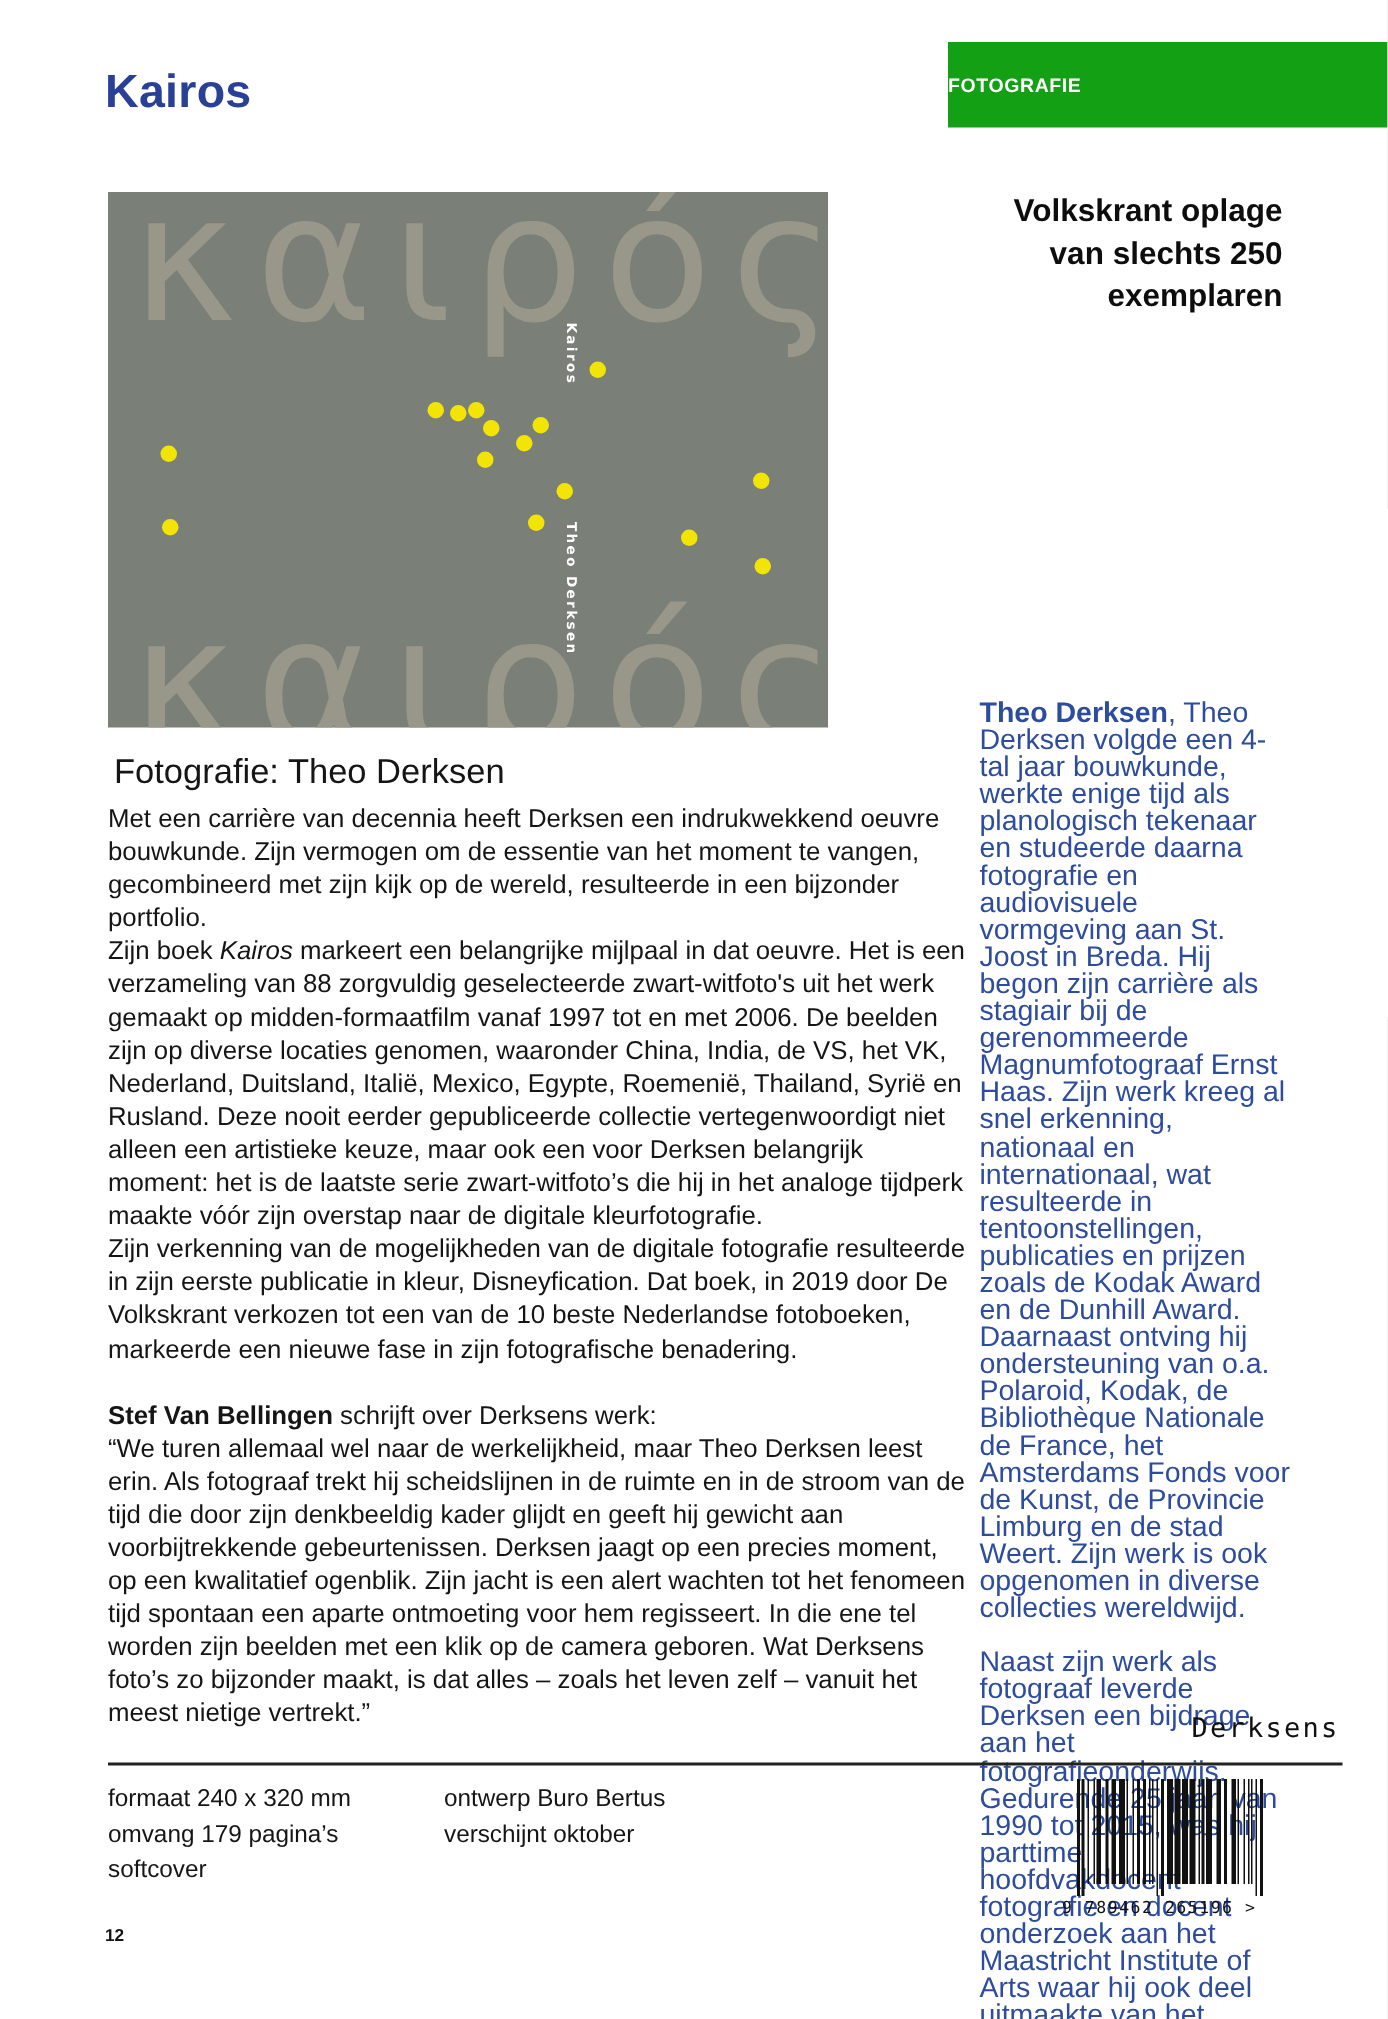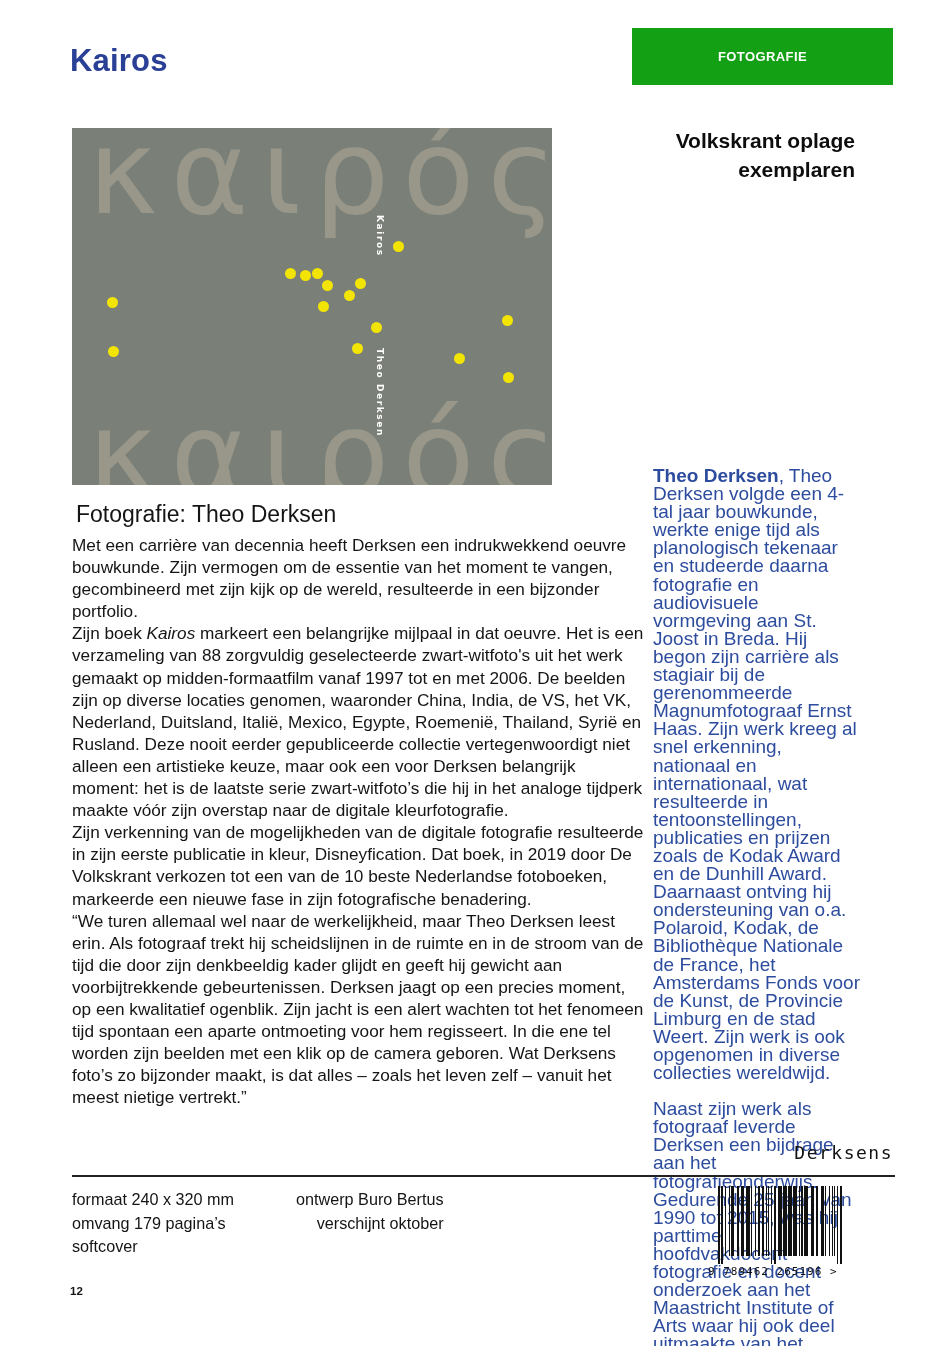--- a/index.html
+++ b/index.html
@@ -2,21 +2,21 @@
 <html><head>
 <meta charset="utf-8">
 <style>
   html,body{margin:0;padding:0;background:#e8e8e8;}
   .page{
     position:relative;width:925px;height:1346px;margin:0 auto;background:#ffffff;
     font-family:"Liberation Sans",sans-serif;color:#151515;overflow:hidden;
   }
   
   .page-title{position:absolute;left:70px;top:22px;font-size:31px;font-weight:700;letter-spacing:.2px;}
-  .badge{position:absolute;left:632px;top:28px;width:261px;height:57px;display:flex;align-items:center;justify-content:center;}
+  .badge{position:absolute;left:632px;top:28px;width:294px;height:57px;display:flex;align-items:center;}
   .badge span{color:#fff;font-weight:700;font-size:13px;letter-spacing:.4px;}
   
   .cover{position:absolute;left:72px;top:128px;width:480px;height:357px;overflow:hidden;}
   .wm{position:absolute;font-family:"DejaVu Sans",sans-serif;line-height:1;font-size:118px;letter-spacing:13px;white-space:nowrap;}
   .wm-top{left:16px;top:-15px;}
   .wm-bottom{left:16px;top:267px;}
   .spine{position:absolute;writing-mode:vertical-rl;color:#fff;font-weight:700;font-size:9px;letter-spacing:1.6px;font-family:"DejaVu Sans",sans-serif;}
   .spine-title{left:303px;top:87px;}
   .spine-author{left:303px;top:220px;}
   .dot{position:absolute;width:11px;height:11px;border-radius:50%;}
@@ -29,21 +29,21 @@
   .highlight{position:absolute;left:600px;top:127px;width:255px;text-align:right;font-size:21px;line-height:28.5px;font-weight:700;color:#0d0d0d;}
   .bio{position:absolute;left:653px;top:467px;width:207px;font-size:19px;line-height:18.1px;}
   .bio p{margin:0;}
   .bio p + p{margin-top:18px;}
   .publisher-logo{position:absolute;left:655px;top:1142px;width:238px;text-align:right;font-family:"DejaVu Sans Mono",monospace;font-size:18px;letter-spacing:1.5px;color:#111;}
   
   .rule{position:absolute;left:72px;top:1175px;width:823px;height:2px;background:#222;}
   .specs{position:absolute;top:1188px;font-size:16.2px;line-height:23.6px;}
   .specs div{white-space:nowrap;}
   .specs-col1{left:72px;}
-  .specs-col2{left:296px;text-align:right;}
+  .specs-col2{left:296px;}
   .specs-col3{left:514px;}
   .barcode{position:absolute;left:708px;top:1186px;width:140px;}
   .barcode-bars{height:78px;position:relative;}
   .barcode-number{margin-top:1px;font-family:"DejaVu Sans Mono",monospace;font-size:11px;letter-spacing:1px;color:#111;white-space:nowrap;}
   .page-number{position:absolute;left:70px;top:1285px;font-size:11.5px;font-weight:700;}
 </style>
 </head>
 <body>
 
 <div class="page">
@@ -75,25 +75,27 @@
         <div class="dot" style="left: 382px; top: 225px; background: rgb(242, 228, 5);"></div>
         <div class="dot" style="left: 431px; top: 244px; background: rgb(242, 228, 5);"></div>
       </div>
   </div>
 
   <div class="caption">Fotografie: Theo Derksen</div>
   <div class="body-text">
       <p><span>Met een carrière van decennia heeft Derksen een indrukwekkend oeuvre bouwkunde. Zijn vermogen om de essentie van het moment te vangen, gecombineerd met zijn kijk op de wereld, resulteerde in een bijzonder portfolio.</span></p>
       <p><span>Zijn boek </span><span style="font-style: italic;">Kairos</span><span> markeert een belangrijke mijlpaal in dat oeuvre. Het is een verzameling van 88 zorgvuldig geselecteerde zwart-witfoto's uit het werk gemaakt op midden-formaatfilm vanaf 1997 tot en met 2006. De beelden zijn op diverse locaties genomen, waaronder China, India, de VS, het VK, Nederland, Duitsland, Italië, Mexico, Egypte, Roemenië, Thailand, Syrië en Rusland. Deze nooit eerder gepubliceerde collectie vertegenwoordigt niet alleen een artistieke keuze, maar ook een voor Derksen belangrijk moment: het is de laatste serie zwart-witfoto’s die hij in het analoge tijdperk maakte vóór zijn overstap naar de digitale kleurfotografie.</span></p>
       <p><span>Zijn verkenning van de mogelijkheden van de digitale fotografie resulteerde in zijn eerste publicatie in kleur, </span><span style="">Disneyfication</span><span>. Dat boek, in 2019 door De Volkskrant verkozen tot een van de 10 beste Nederlandse fotoboeken, markeerde een nieuwe fase in zijn fotografische benadering.</span></p>
+      <p class="gap"><span style="font-weight: 700;">Stef Van Bellingen</span><span> schrijft over Derksens werk:</span></p>
       <p><span>“We turen allemaal wel naar de werkelijkheid, maar Theo Derksen leest erin.  Als fotograaf trekt hij scheidslijnen in de ruimte en in de stroom van de tijd die door zijn denkbeeldig kader glijdt en geeft hij gewicht aan voorbijtrekkende gebeurtenissen. Derksen jaagt op een precies moment, op een kwalitatief ogenblik. Zijn jacht is een alert wachten tot het fenomeen tijd spontaan een aparte ontmoeting voor hem regisseert. In die ene tel worden zijn beelden met een klik op de camera geboren.  Wat Derksens foto’s zo bijzonder maakt, is dat alles – zoals het leven zelf – vanuit het meest nietige vertrekt.”</span></p>
     </div>
 
   <div class="highlight">
     <div>Volkskrant oplage</div>
+    <div>van slechts 250</div>
     <div>exemplaren</div>
   </div>
   <div class="bio" style="color: rgb(45, 76, 158);">
       <p><span style="font-weight: 700;">Theo Derksen</span><span>, Theo Derksen volgde een 4-tal jaar bouwkunde, werkte enige tijd als planologisch tekenaar en studeerde daarna fotografie  en audiovisuele vormgeving aan St. Joost in Breda. Hij begon zijn carrière als stagiair bij de gerenommeerde Magnumfotograaf Ernst Haas. Zijn werk kreeg al snel erkenning, nationaal en internationaal, wat resulteerde in tentoonstellingen, publicaties en prijzen zoals de Kodak Award en de Dunhill Award. Daarnaast ontving hij ondersteuning van o.a. Polaroid, Kodak, de Bibliothèque Nationale de France, het Amsterdams Fonds voor de Kunst, de Provincie Limburg en de stad Weert. Zijn werk is ook opgenomen in diverse collecties wereldwijd.</span></p>
       <p><span>Naast zijn werk als fotograaf leverde Derksen een bijdrage aan het fotografieonderwijs. Gedurende 25 jaar, van 1990 tot 2015, was hij parttime hoofdvakdocent fotografie en docent onderzoek aan het Maastricht Institute of Arts waar hij ook deel uitmaakte van het management van de afdelingen Visuele Communicatie en Mediavormgeving &amp; Technologie. Derksen was ook gasthoogleraar aan diverse Europese onderwijsinstellingen.</span></p>
     </div>
   <div class="publisher-logo">Derksens</div>
 
   <div class="rule"></div>
 

